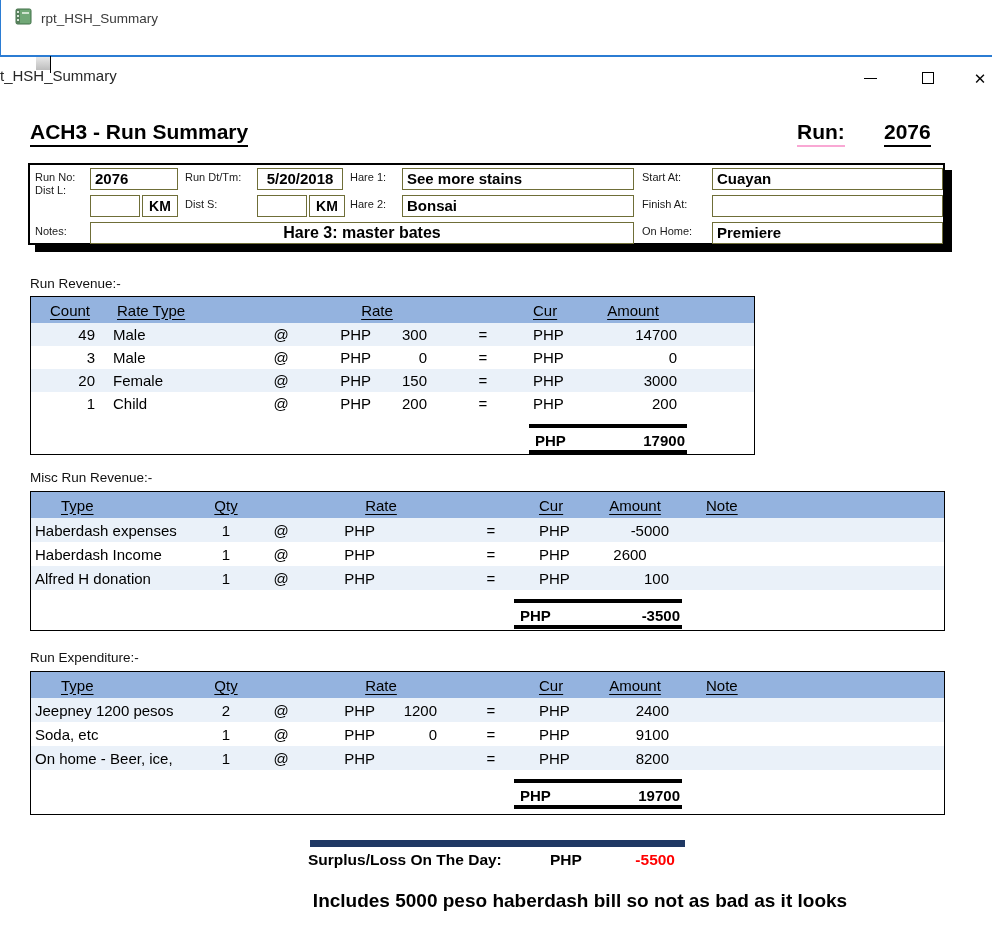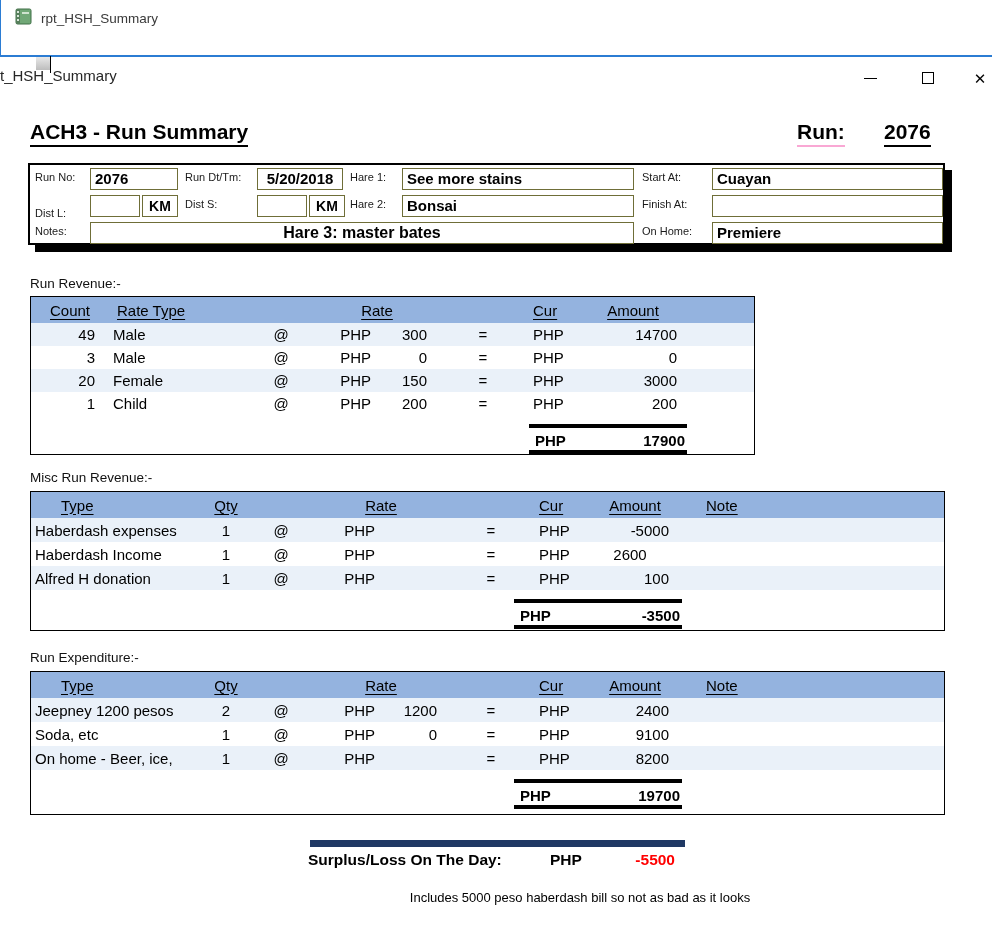--- a/index.html
+++ b/index.html
@@ -69,21 +69,21 @@
   .t1 .total { margin-left:498px; width:158px; }
   .t2 .total, .t3 .total { margin-left:483px; width:168px; }
 
   
   #navy-bar { left:310px; top:840px; width:375px; height:7px; background:#1f3864; }
   #surplus-label { left:308px; top:851px; font-size:15.5px; font-weight:bold; }
   #surplus-cur { left:550px; top:851px; font-size:15.5px; font-weight:bold; }
   #surplus-amount { left:598px; top:851px; width:77px; text-align:right;
     font-size:15.5px; font-weight:bold; color:#ff0000; }
   #footnote { left:250px; top:890px; width:660px; text-align:center;
-    font-size:13px; font-weight:normal; }
+    font-size:19px; font-weight:bold; }
 </style>
 </head>
 <body>
 
 <div id="tabbar" class="abs">
   <div id="tab-active">
     <span>
       <svg width="17" height="17" viewBox="0 0 17 17">
         <rect x="1" y="1" width="15" height="15" rx="1.5" fill="#71a877" stroke="#3f6f46"></rect>
         <rect x="1" y="1" width="4" height="15" rx="1" fill="#567f5b"></rect>
@@ -118,21 +118,21 @@
 
   <span class="flabel" style="left:5px; top:6px;">Run No:</span>
   <div class="fbox" style="left:60px; top:3px; width:88px;">2076</div>
   <span class="flabel" style="left:155px; top:6px;">Run Dt/Tm:</span>
   <div class="fbox" style="left:227px; top:3px; width:86px; text-align:center;">5/20/2018</div>
   <span class="flabel" style="left:320px; top:6px;">Hare 1:</span>
   <div class="fbox" style="left:372px; top:3px; width:232px;">See more stains</div>
   <span class="flabel" style="left:612px; top:6px;">Start At:</span>
   <div class="fbox" style="left:682px; top:3px; width:231px;">Cuayan</div>
 
-  <span class="flabel" style="left:5px; top:42px;">Dist L:</span>
+  <span class="flabel" style="left:5px; top:19px;">Dist L:</span>
   <div class="fbox" style="left:60px; top:30px; width:50px;"></div>
   <div class="funit" style="left:112px; top:30px; width:36px;">KM</div>
   <span class="flabel" style="left:155px; top:33px;">Dist S:</span>
   <div class="fbox" style="left:227px; top:30px; width:50px;"></div>
   <div class="funit" style="left:279px; top:30px; width:36px;">KM</div>
   <span class="flabel" style="left:320px; top:33px;">Hare 2:</span>
   <div class="fbox" style="left:372px; top:30px; width:232px;">Bonsai</div>
   <span class="flabel" style="left:612px; top:33px;">Finish At:</span>
   <div class="fbox" style="left:682px; top:30px; width:231px;"></div>
 

